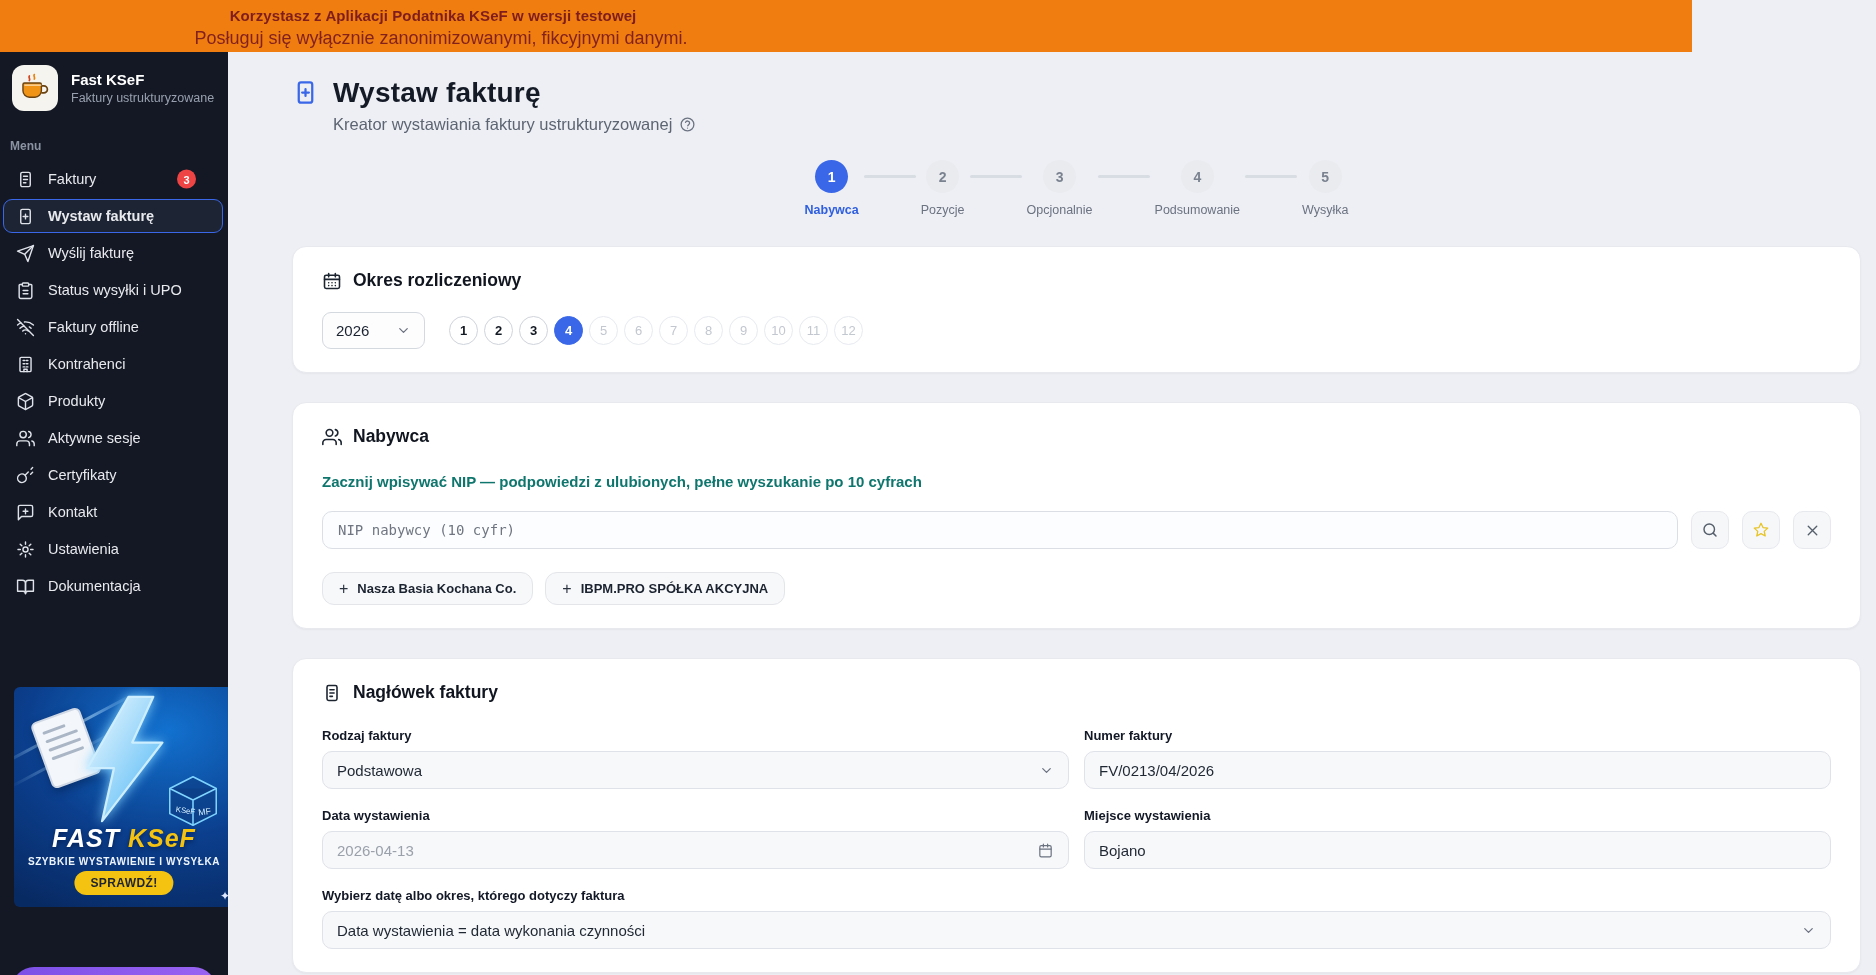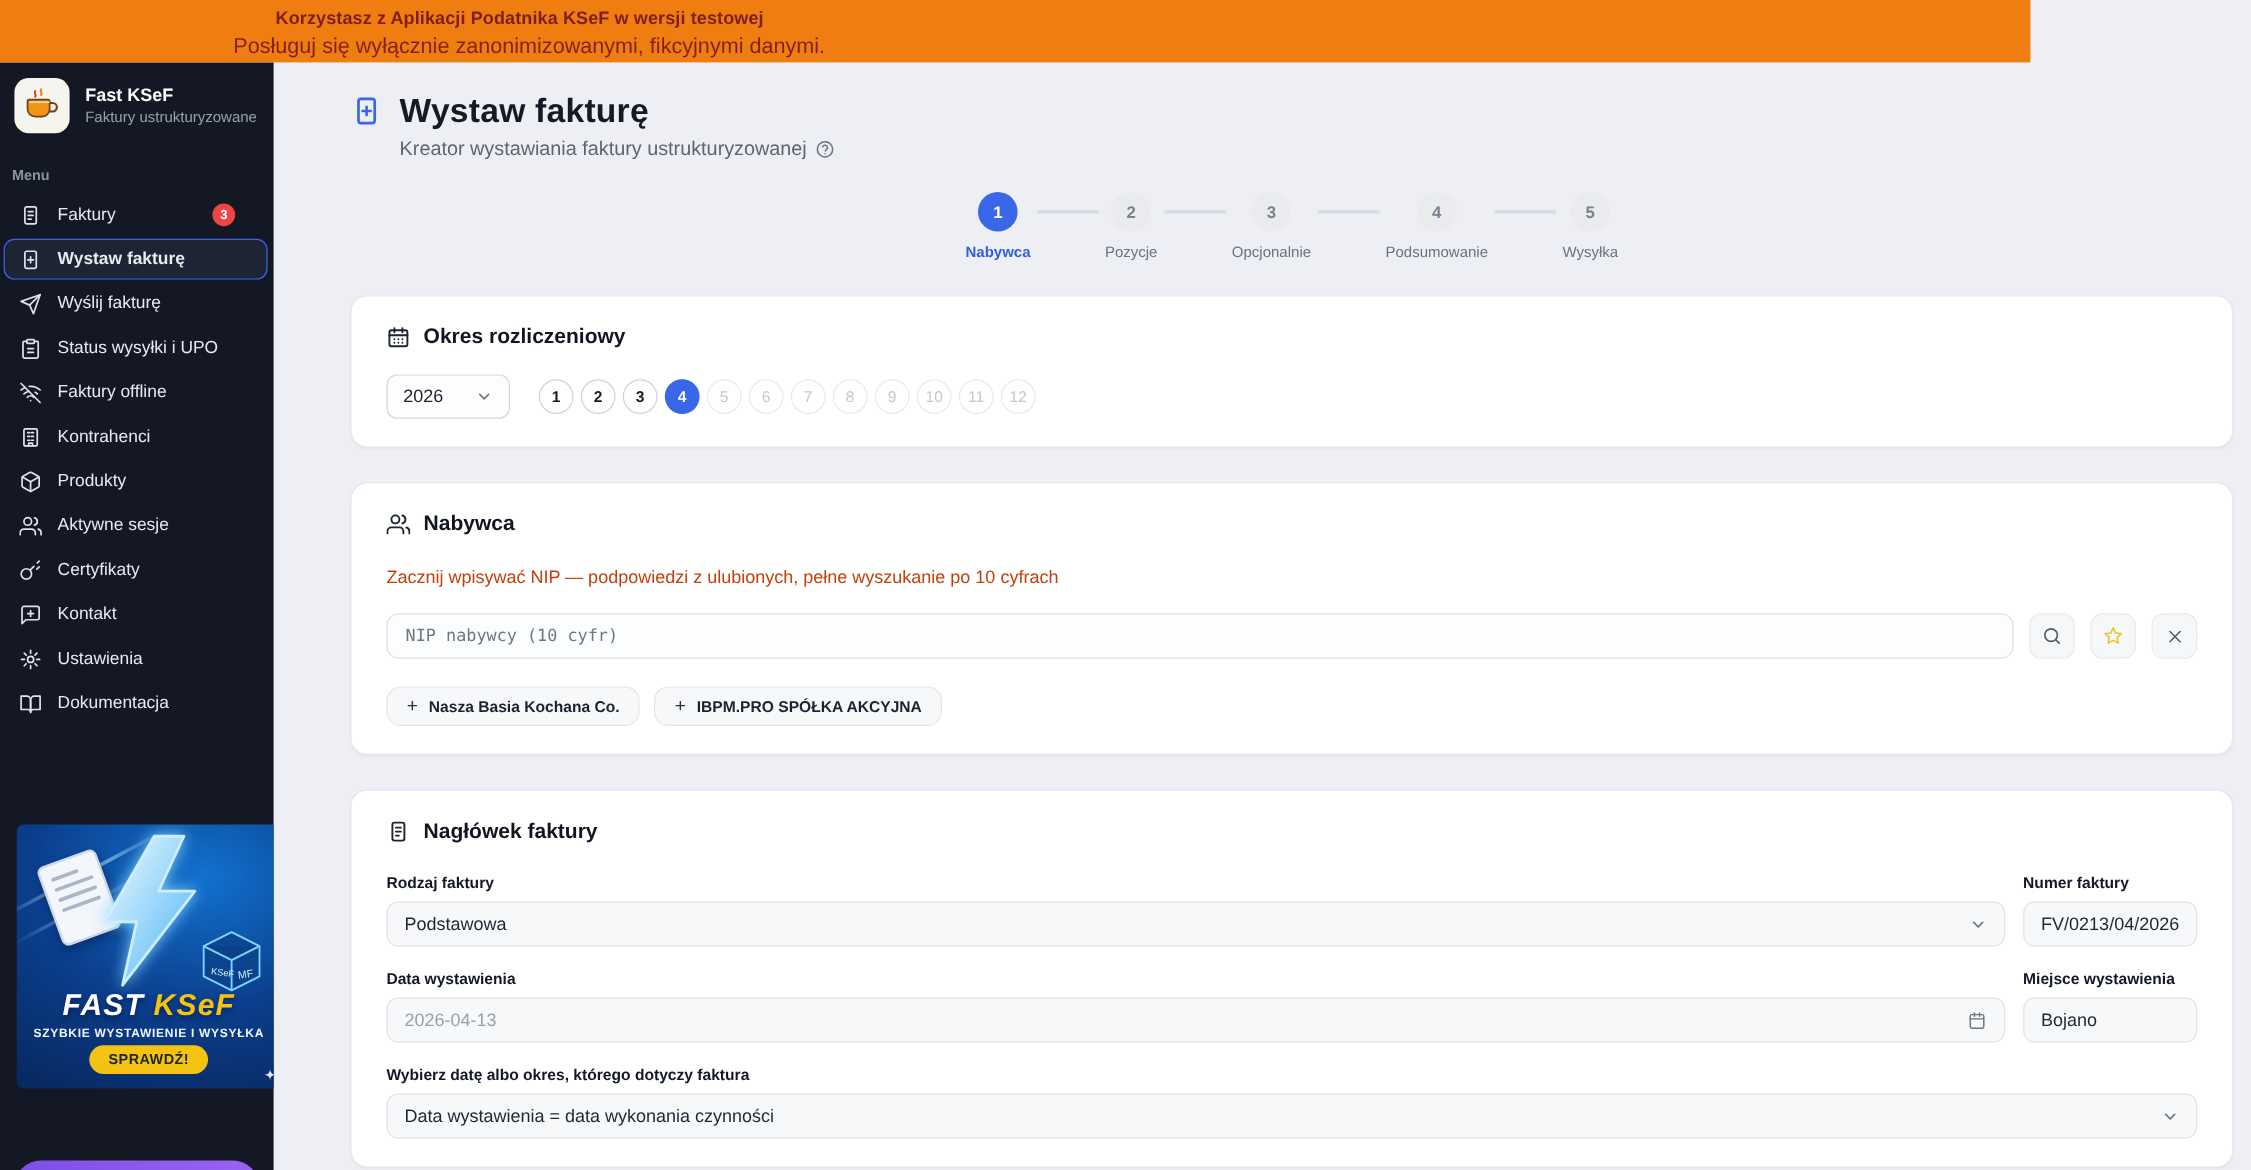--- a/index.html
+++ b/index.html
@@ -67,32 +67,32 @@
   .period-row { display:flex; align-items:center; gap:24px; margin-top:21px; }
   .year-select { width:103px; height:37px; border:1px solid #d4d8df; background:#fdfdfe; border-radius:9px; display:flex; align-items:center; justify-content:space-between; padding:0 13px; font-size:15px; color:#1b2330; cursor:pointer; }
   .chev { color:#6b7280; }
   .months { display:flex; gap:6px; align-items:center; }
   .mo { width:29px; height:29px; border-radius:50%; display:flex; align-items:center; justify-content:center; font-size:13px; cursor:pointer; }
   .mo.past { background:#fff; border:1px solid #cfd4db; color:#141a24; font-weight:bold; }
   .mo.sel { background:#3a67e8; border:1px solid #3a67e8; color:#fff; font-weight:bold; }
   .mo.off { background:#fff; border:1px solid #e7eaef; color:#c2c7d0; }
 
   
-  .hint { color:#c2410c; font-size:15px; margin-top:26px; }
+  .hint { color:#0f766e; font-size:15px; margin-top:26px;font-weight:bold; }
   .nip-row { display:flex; align-items:center; margin-top:21px; gap:13px; }
   .nip-input { flex:1; height:38px; border:1px solid #dbdfe5; background:#fcfdfe; border-radius:10px; padding:0 15px; font-family:"DejaVu Sans Mono", monospace; font-size:14px; color:#374151; outline:none; }
   .nip-input::placeholder { color:#6f7682; }
   .sq-btn { width:38px; height:38px; border-radius:10px; border:1px solid #e7e9ee; background:#f6f7f9; display:flex; align-items:center; justify-content:center; cursor:pointer; color:#555e6b; }
   .sq-btn.star { color:#e7c323; }
   .quick-row { display:flex; gap:12px; margin-top:23px; }
   .pill-btn { display:flex; align-items:center; gap:9px; height:33px; padding:0 16px; background:#f7f8f9; border:1px solid #e3e5e9; border-radius:12px; font-size:13px; font-weight:bold; color:#1b2330; cursor:pointer; }
   .pill-btn .plus { font-size:16px; font-weight:normal; color:#2a3240; }
 
   
-  .form-grid { display:grid; grid-template-columns:1fr; column-gap:15px; row-gap:19px; margin-top:25px; }
+  .form-grid { display:grid; grid-template-columns:1fr 1fr; column-gap:15px; row-gap:19px; margin-top:25px; }
   .field.full { grid-column:1 / span 2; }
   .f-label { font-size:13px; font-weight:bold; color:#121826; margin-bottom:8px; }
   .f-box { height:38px; border:1px solid #dfe2e8; background:#f7f8fa; border-radius:10px; display:flex; align-items:center; justify-content:space-between; padding:0 14px; font-size:15px; color:#1f2733; cursor:pointer; }
   .f-box .val { flex:1; }
   .f-box.muted .val { color:#9aa1ab; }
 </style>
 </head>
 <body>
 
 <div class="banner">

